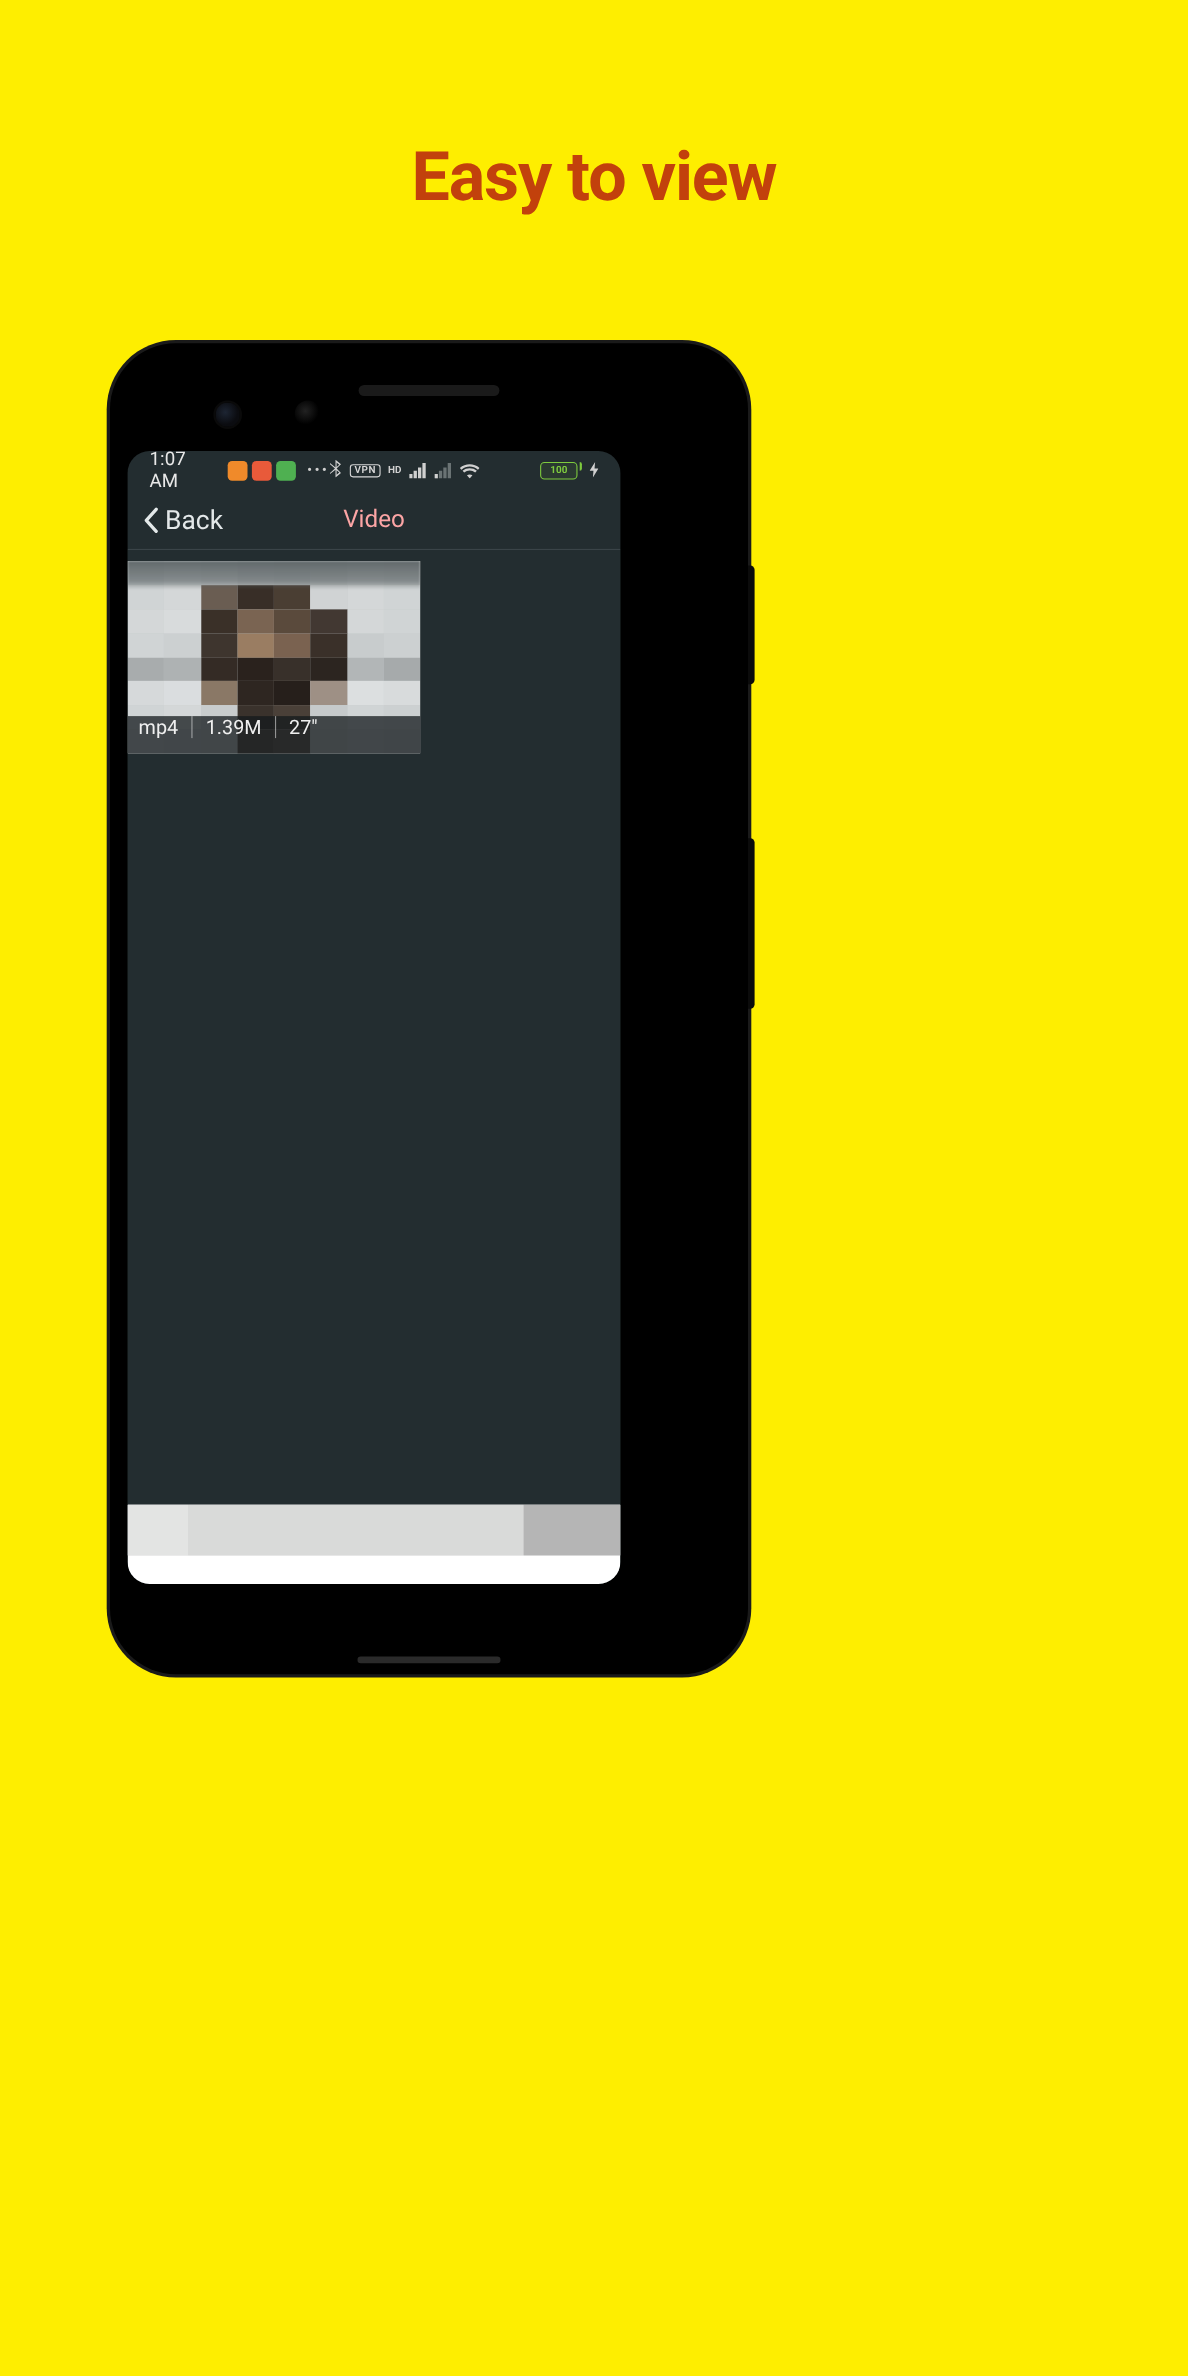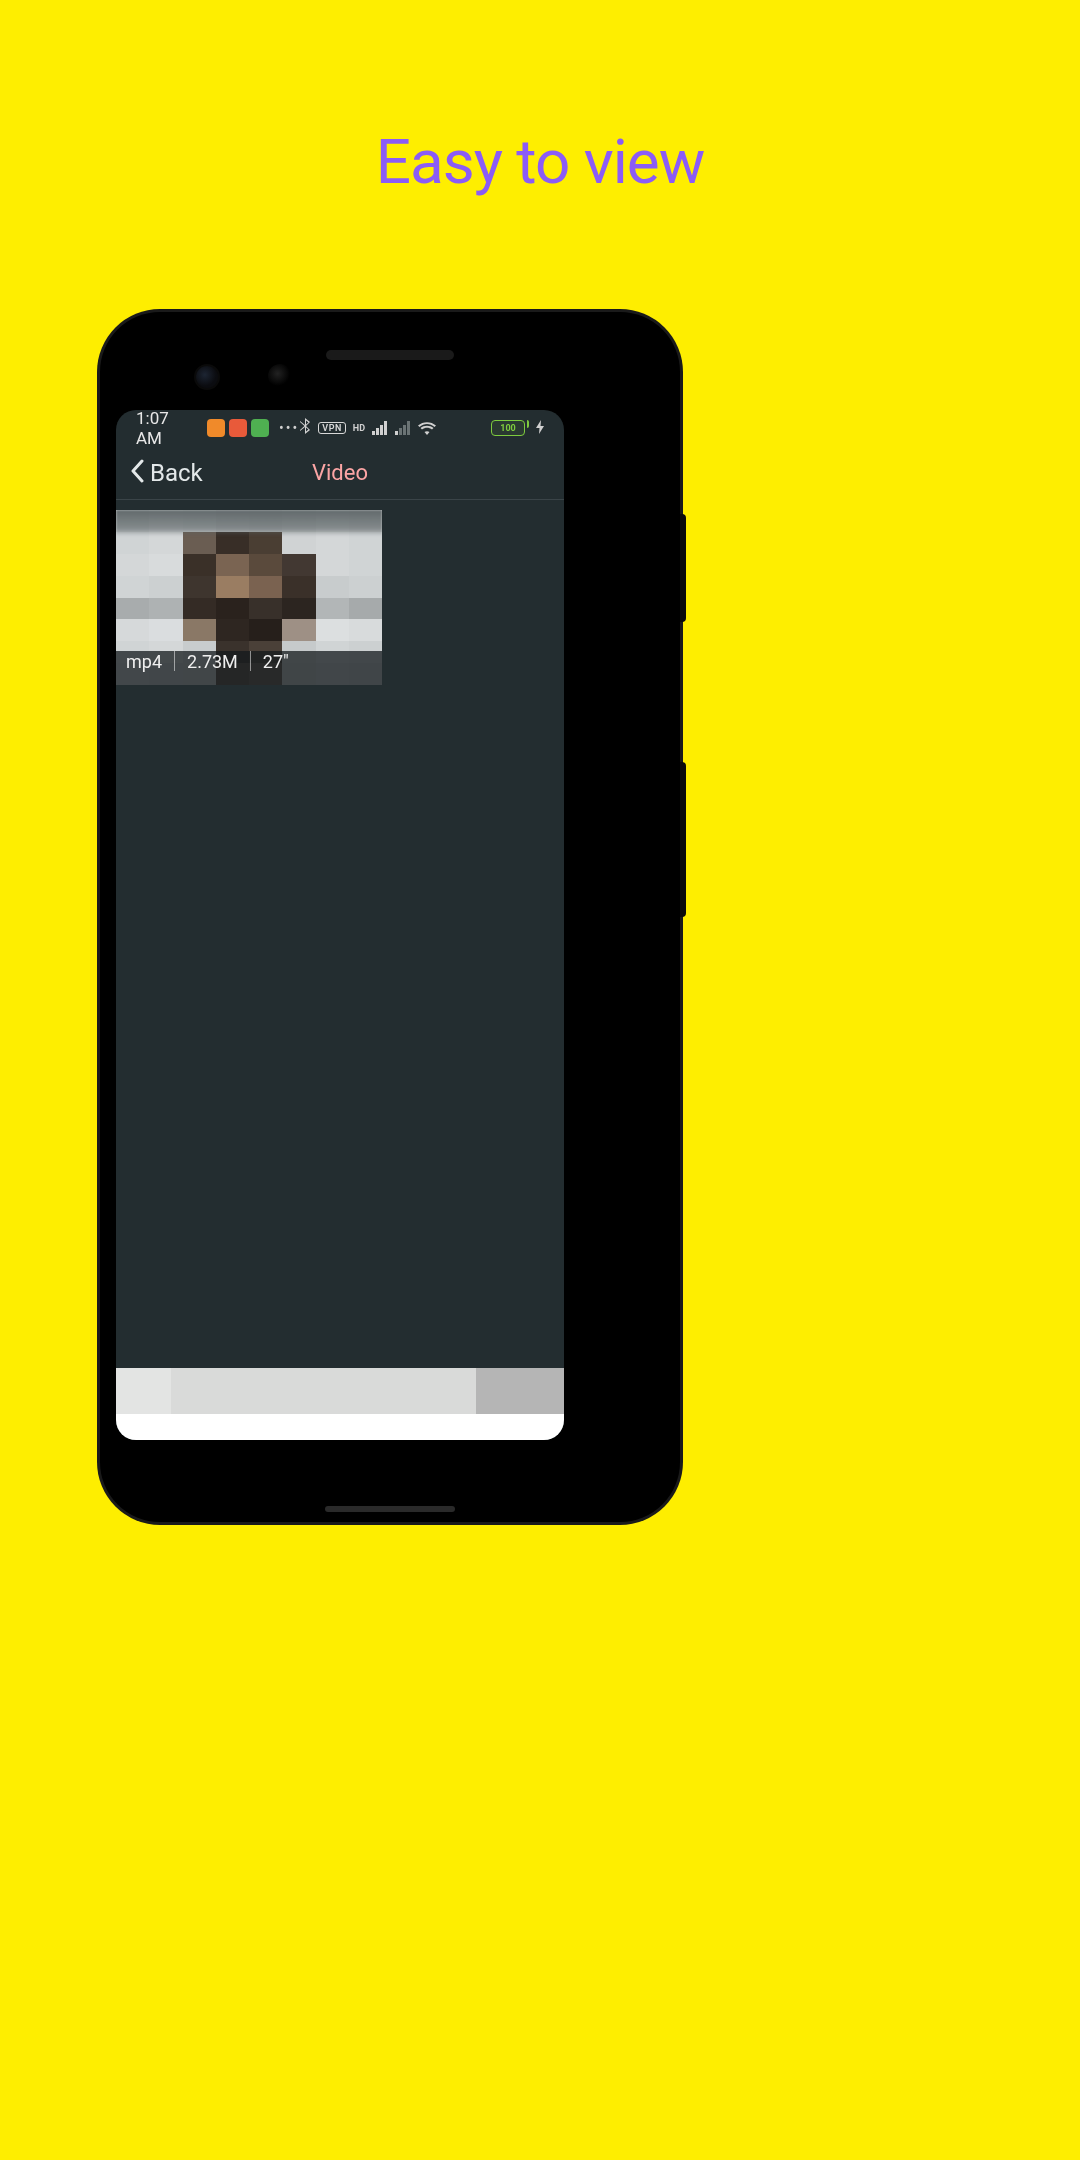--- a/index.html
+++ b/index.html
@@ -14,22 +14,22 @@
       font-family: -apple-system, BlinkMacSystemFont, 'Segoe UI', Roboto, Arial, sans-serif;
       position: relative;
       overflow: hidden;
     }
     .heading {
       position: absolute;
       top: 125px;
       left: 50%;
       transform: translateX(-50%);
       font-size: 62px;
-      font-weight: 400;
-      color: #8b5cf6;
+      font-weight: 700;
+      color: #c2410c;
       letter-spacing: -1px;
     }
     .phone-frame {
       position: absolute;
       top: 312px;
       left: 100px;
       width: 580px;
       height: 1210px;
       background: #000;
       border-radius: 60px;
@@ -171,20 +171,21 @@
     .nav-bar {
       height: 54px;
       display: flex;
       align-items: center;
       padding: 0 14px;
       position: relative;
       border-bottom: 1px solid #3a4448;
     }
     .back-button {
       display: flex;
+      align-items: center;
       gap: 6px;
       color: #e3e8e9;
       font-size: 24px;
       font-weight: 400;
       cursor: pointer;
     }
     .chevron-left {
       width: 14px;
       height: 24px;
     }
@@ -450,21 +451,21 @@
                   <div class="pixel" style="background:#c2c6c7"></div>
                   <div class="pixel" style="background:#c8cccd"></div>
                   <div class="pixel" style="background:#c4c8c9"></div>
               </div>
             </div>
             <div class="title-overlay"></div>
           </div>
           <div class="meta-overlay">
             <span class="meta-item">mp4</span>
             <span class="meta-divider"></span>
-            <span class="meta-item">2.73M</span>
+            <span class="meta-item">1.39M</span>
             <span class="meta-divider"></span>
             <span class="meta-item">27"</span>
           </div>
         </div>
       </div>
 
       <div class="bottom-bar">
         <div class="bottom-bar-inner">
           <div class="bottom-segment light"></div>
           <div class="bottom-segment med"></div>

